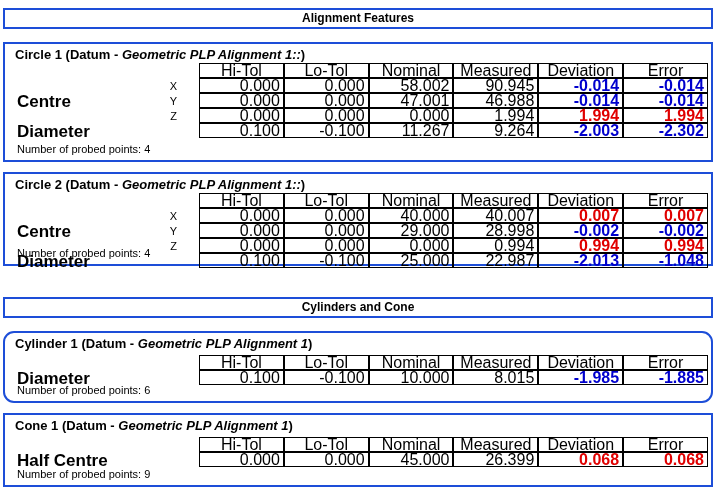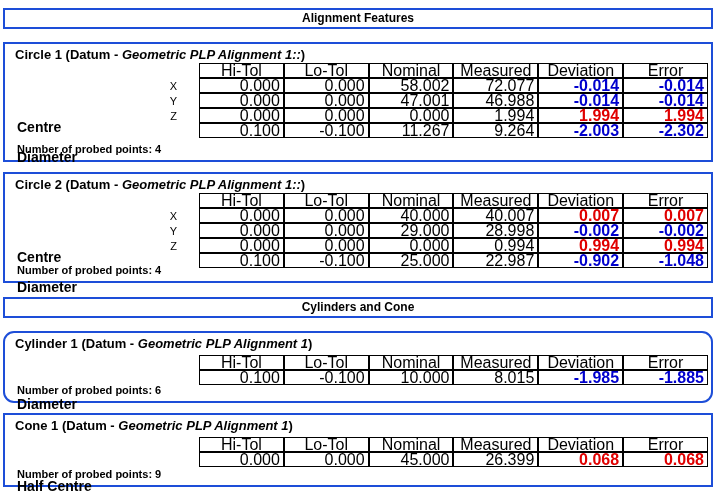--- a/index.html
+++ b/index.html
@@ -34,35 +34,35 @@
   }
   .meas-table th { font-weight:normal; text-align:center; }
   .meas-table td { text-align:right; }
   .axis {
     position:absolute; left:100px; width:72px; text-align:right;
     font-size:11px; line-height:13px;
   }
   .axis-x { top:36px; } .axis-y { top:51px; } .axis-z { top:66px; }
   .row-label {
     position:absolute; left:12px; font-weight:bold;
-    font-size:14px; line-height:13px; white-space:nowrap;margin-top:26px;
+    font-size:17px; line-height:13px; white-space:nowrap;
   }
   .centre-label   { top:51px; }
   .diameter-label { top:81px; }
   .single-label   { top:39px; }
   .probed {
     position:absolute; left:12px; bottom:5px;
-    font-weight:bold; font-size:11px; white-space:nowrap;
+    font-weight:normal; font-size:11px; white-space:nowrap;
   }
   .pos { color:var(--pos); font-weight:bold; }
   .neg { color:var(--neg); font-weight:bold; }
 
   #hdr-alignment { top:8px;   }
   #circle1       { top:42px;  height:120px; }
-  #circle2       { top:172px; height:111px; }
+  #circle2       { top:172px; height:94px; }
   #hdr-cylinders { top:297px; }
   #cylinder1     { top:331px; height:72px;border-radius:11px; }
   #cone1         { top:413px; height:74px; }
 </style>
 </head>
 <body>
 
 <div class="outer-box section-header" id="hdr-alignment">
   <span>Alignment Features</span>
 </div>
@@ -81,21 +81,21 @@
       <th>Lo-Tol</th>
       <th>Nominal</th>
       <th>Measured</th>
       <th>Deviation</th>
       <th>Error</th>
     </tr>
     <tr>
       <td>0.000</td>
       <td>0.000</td>
       <td>58.002</td>
-      <td>72.077</td>
+      <td>90.945</td>
       <td class="neg">-0.014</td>
       <td class="neg">-0.014</td>
     </tr>
     <tr>
       <td>0.000</td>
       <td>0.000</td>
       <td>47.001</td>
       <td>46.988</td>
       <td class="neg">-0.014</td>
       <td class="neg">-0.014</td>
@@ -160,21 +160,21 @@
       <td>0.000</td>
       <td>0.994</td>
       <td class="pos">0.994</td>
       <td class="pos">0.994</td>
     </tr>
     <tr>
       <td>0.100</td>
       <td>-0.100</td>
       <td>25.000</td>
       <td>22.987</td>
-      <td class="neg">-0.902</td>
+      <td class="neg">-2.013</td>
       <td class="neg">-1.048</td>
     </tr>
   </tbody>
     </table>
   <div class="probed">Number of probed points: 4</div>
 </div>
 
 <div class="outer-box section-header" id="hdr-cylinders">
   <span>Cylinders and Cone</span>
 </div>

